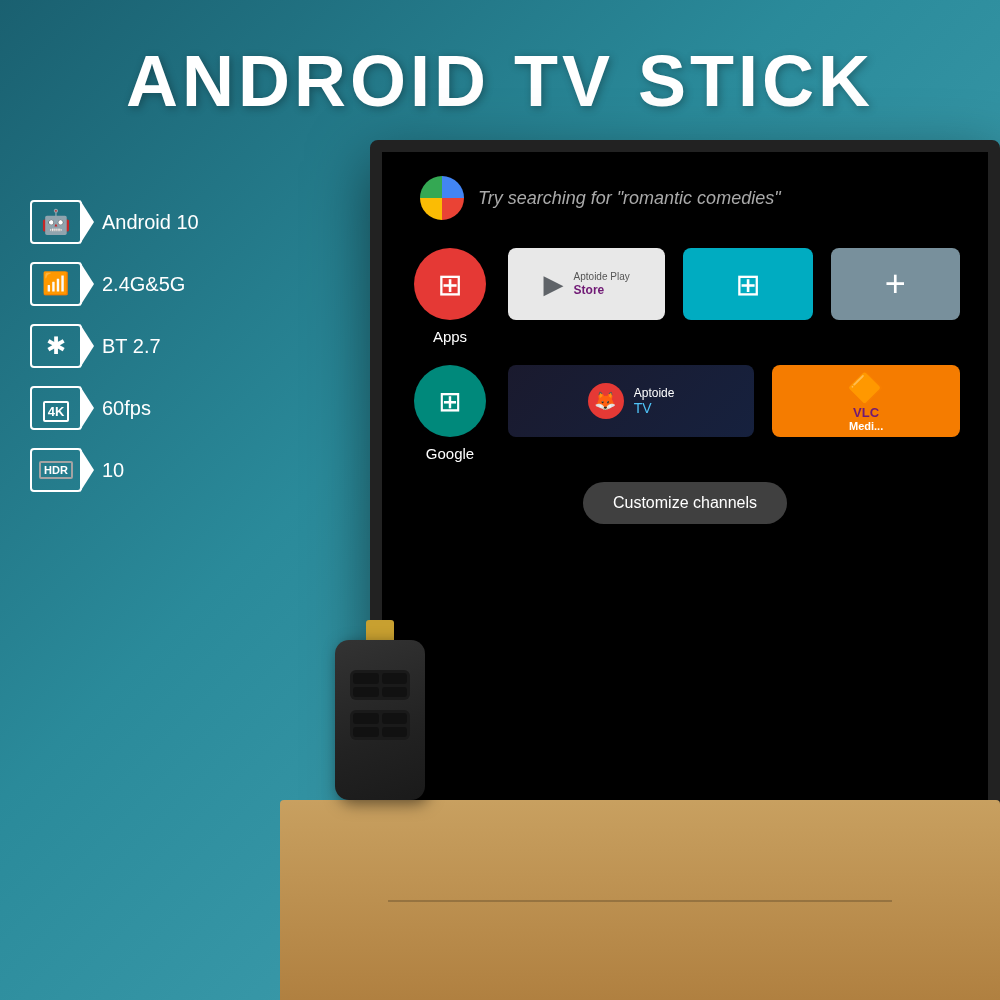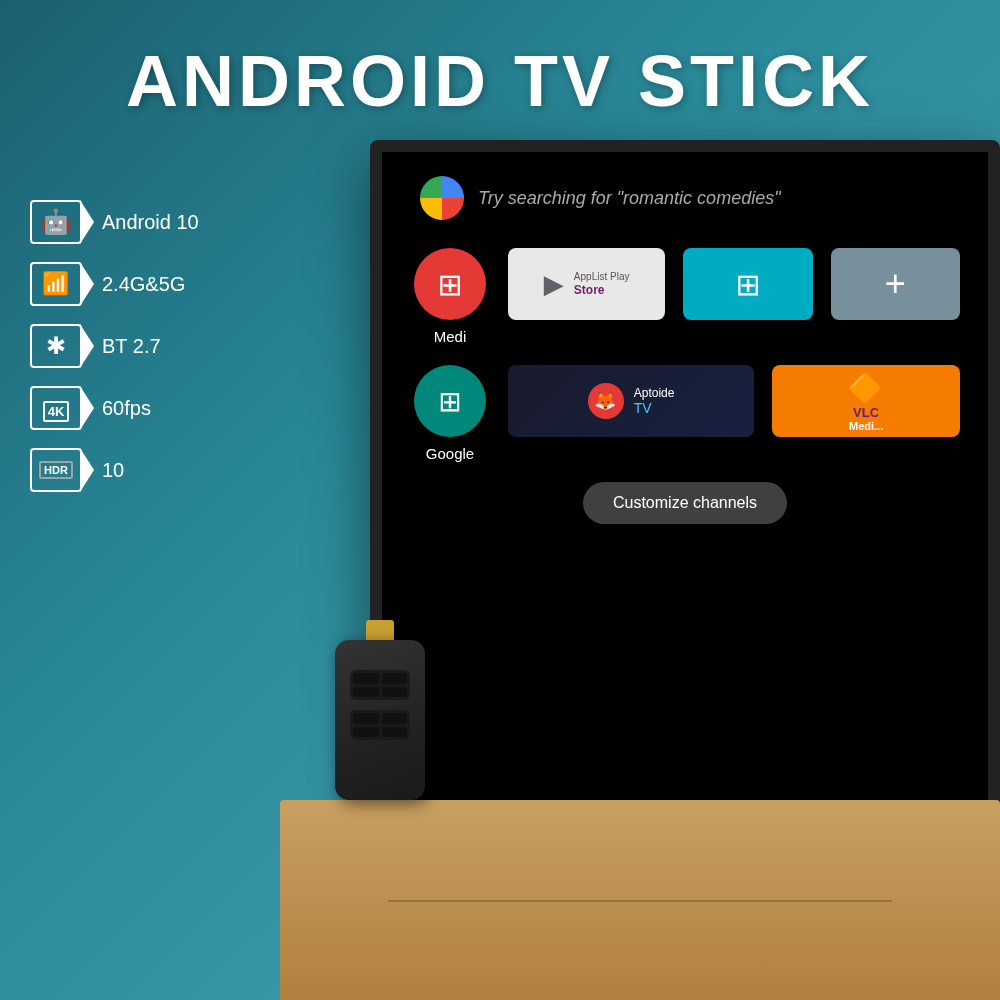--- a/index.html
+++ b/index.html
@@ -411,27 +411,27 @@
         <div class="google-circle"></div>
         <span class="assistant-text">Try searching for "romantic comedies"</span>
       </div>
 
       <div class="app-row">
 
         <div class="app-icon-item">
           <div class="app-icon-circle red">
             <span style="color:white; font-size:30px;">⊞</span>
           </div>
-          <span class="app-name">Medi</span>
+          <span class="app-name">Apps</span>
         </div>
 
         <div class="app-tile tile-google-play" style="display:flex;">
           <span style="font-size:26px; color:#5f6368;">▶</span>
           <div>
-            <div style="font-size:10px; color:#555; line-height:1.2;">AppList Play</div>
+            <div style="font-size:10px; color:#555; line-height:1.2;">Aptoide Play</div>
             <div style="font-size:12px; color:#701a75; font-weight:700;">Store</div>
           </div>
         </div>
 
         <div class="app-tile tile-grid">
           <span style="font-size:30px; color:white;">⊞</span>
         </div>
 
         <div class="app-tile tile-plus">
           <span style="font-size:36px; color:white;">+</span>

